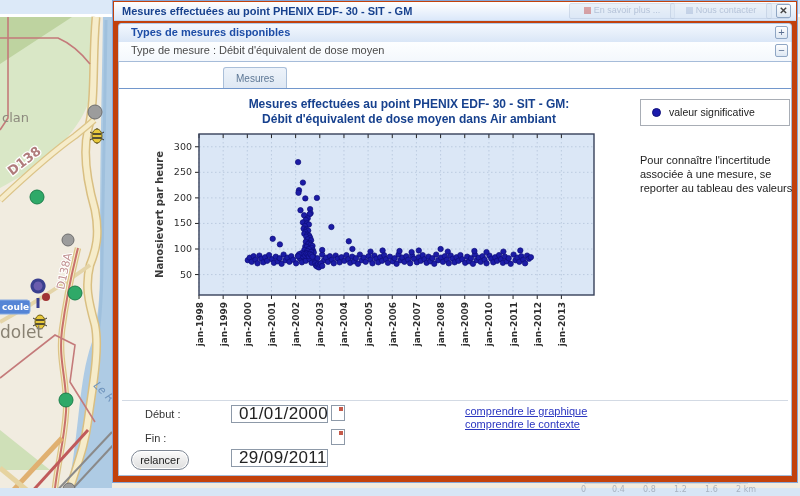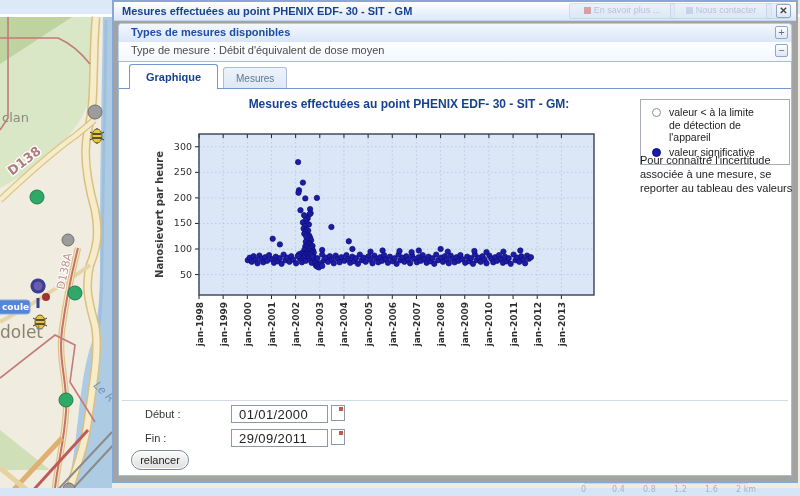--- a/index.html
+++ b/index.html
@@ -3,21 +3,21 @@
 <meta charset="utf-8">
 <style>
   html,body{margin:0;padding:0;}
   body{width:800px;height:496px;position:relative;overflow:hidden;
        font-family:"Liberation Sans",sans-serif;background:#eef2f7;}
   #map-layer{position:absolute;left:0;top:0;width:800px;height:496px;}
   svg text{font-family:"DejaVu Sans","Liberation Sans",sans-serif;}
 
   
   #dialog{position:absolute;left:112px;top:0;width:686px;height:483px;
-          background:#a3a3a3;border:1px solid #86a7d8;box-sizing:border-box;}
+          background:#c2410c;border:1px solid #86a7d8;box-sizing:border-box;}
   .dlg-title{position:absolute;left:1px;top:1px;right:1px;height:18px;
              background:linear-gradient(#ffffff,#dbe8fa);border-bottom:1px solid #c3d5ec;}
   .dlg-title .txt{position:absolute;left:8px;top:0;line-height:18px;
                   font-size:11px;font-weight:bold;color:#17418e;white-space:nowrap;}
   .ghost-btn{position:absolute;top:1px;height:14px;opacity:.5;background:#dce7f4;
              border:1px solid #b3c3da;border-radius:2px;font-size:9px;color:#7d92b5;
              line-height:13px;text-align:center;white-space:nowrap;padding:0 4px;}
   .ghost-ic{display:inline-block;width:7px;height:7px;vertical-align:-1px;margin-right:3px;}
   .sq-btn{position:absolute;width:15px;height:14px;background:linear-gradient(#fefefe,#dde7f3);
           border:1px solid #8fa6c4;border-radius:2px;font-size:11px;line-height:12px;
@@ -53,21 +53,21 @@
           line-height:12.5px;box-sizing:border-box;}
   .lg-row{display:flex;margin:2px 0;}
   .lg-sw{width:7px;height:7px;border-radius:50%;margin:2px 8px 0 6px;flex:0 0 7px;}
   .lg-open{background:#fff;border:1px solid #8a8f96;}
   .lg-fill{background:#1b1bad;border:1px solid #10107a;}
   #info-text{position:absolute;left:521px;top:64px;width:165px;font-size:11px;
              color:#1c1c1c;line-height:14px;}
   #divider{position:absolute;left:3px;right:3px;top:311px;border-top:1px solid #d3dae4;}
   .frm-label{position:absolute;left:14px;font-size:11px;color:#333;margin-left:12px;}
   .frm-input{position:absolute;left:112px;width:88px;height:16px;border:1px solid #8d99a8;
-             font-size:13px;color:#222;padding:0 0 0 7px;letter-spacing:.4px;
+             font-size:17px;color:#222;padding:0 0 0 7px;letter-spacing:.4px;
              font-family:"Liberation Sans",sans-serif;box-sizing:content-box;}
   .cal-btn{position:absolute;left:212px;width:12px;height:14px;background:#fff;
            border:1px solid #8d99a8;cursor:pointer;}
   .cal-btn::after{content:"";position:absolute;right:1px;top:1px;width:4px;height:4px;
                   background:#c45a4a;}
   #relancer{position:absolute;left:12px;top:361px;width:58px;height:20px;
             background:linear-gradient(#fbfbfb,#dedede);border:1px solid #7e8794;
             border-radius:10px;box-shadow:inset 0 0 0 1px #fff;font-size:11px;color:#222;
             font-family:"Liberation Sans",sans-serif;cursor:pointer;}
   #links{position:absolute;left:346px;top:316px;width:220px;font-size:11px;line-height:13px;}
@@ -190,26 +190,26 @@
     <span class="txt">Types de mesures disponibles</span>
     <button class="sq-btn">+</button>
   </div>
 
   <div class="type-row">
     <span class="txt">Type de mesure : Débit d'équivalent de dose moyen</span>
     <button class="sq-btn">−</button>
   </div>
 
   <div id="content">
-    <div class="tab" id="tab-graphique">Graphique</div>
     <div class="tab" id="tab-mesures">Mesures</div>
 
     <div id="tab-body">
       <div class="chart-title">
         <div>Mesures effectuées au point PHENIX EDF- 30 - SIT - GM:</div>
+        <div>Débit d'équivalent de dose moyen dans Air ambiant</div>
       </div>
 
       <svg id="chart-svg" width="600" height="280">
           <rect x="80" y="45" width="395" height="161" fill="#dbe7f6"></rect>
           <line x1="80" y1="45" x2="80" y2="206" stroke="#b4c4da" stroke-width="0.8" stroke-dasharray="1.5,2.5"></line>
           <line x1="80" y1="206" x2="80" y2="210" stroke="#222" stroke-width="1"></line>
           <line x1="80" y1="45" x2="80" y2="49" stroke="#222" stroke-width="1"></line>
           <text transform="translate(83.5,213) rotate(-90)" text-anchor="end" font-size="9" font-weight="600" fill="#2f2f2f">jan-1998</text>
           <line x1="104.15902140672796" y1="45" x2="104.15902140672796" y2="206" stroke="#b4c4da" stroke-width="0.8" stroke-dasharray="1.5,2.5"></line>
           <line x1="104.15902140672796" y1="206" x2="104.15902140672796" y2="210" stroke="#222" stroke-width="1"></line>
@@ -513,45 +513,42 @@
           <circle cx="328.8" cy="162.6" r="2.7" fill="#1c1ca6" stroke="#0d0d7a" stroke-width="0.7"></circle>
           <circle cx="355.4" cy="162.0" r="2.7" fill="#1c1ca6" stroke="#0d0d7a" stroke-width="0.7"></circle>
           <circle cx="367.5" cy="163.1" r="2.7" fill="#1c1ca6" stroke="#0d0d7a" stroke-width="0.7"></circle>
           <circle cx="384.4" cy="162.6" r="2.7" fill="#1c1ca6" stroke="#0d0d7a" stroke-width="0.7"></circle>
           <circle cx="401.3" cy="161.5" r="2.7" fill="#1c1ca6" stroke="#0d0d7a" stroke-width="0.7"></circle>
           <text transform="translate(44,125.5) rotate(-90)" text-anchor="middle" font-size="10" font-weight="bold" fill="#3a3a3a">Nanosievert par heure</text>
         </svg>
 
       <div id="legend">
         <div class="lg-row">
-          <span class="lg-sw lg-open"></span>
-          <span>
-            <span>valeur &lt; à la limite</span><br>
-            <span>de détection de l'appareil</span>
-          </span>
-        </div>
-        <div class="lg-row">
           <span class="lg-sw lg-fill"></span>
           <span>valeur significative</span>
         </div>
       </div>
 
       <div id="info-text">
         <div>Pour connaître l'incertitude</div>
         <div>associée à une mesure, se</div>
         <div>reporter au tableau des valeurs</div>
       </div>
 
       <div id="divider"></div>
 
       <span class="frm-label" style="top:319px;">Début :</span>
       <input class="frm-input" style="top: 316px;" value="01/01/2000">
       <span class="cal-btn" style="top:316px;"></span>
 
       <span class="frm-label" style="top:343px;">Fin :</span>
-      <input class="frm-input" style="top: 340px;" value="29/09/2011">
+      <input class="frm-input" style="top: 360px;" value="29/09/2011">
       <span class="cal-btn" style="top:340px;"></span>
 
       <button id="relancer">relancer</button>
 
+      <div id="links">
+        <a>comprendre le graphique</a>
+        <a>comprendre le contexte</a>
+      </div>
     </div>
   </div>
 </div>
 
 </body></html>

